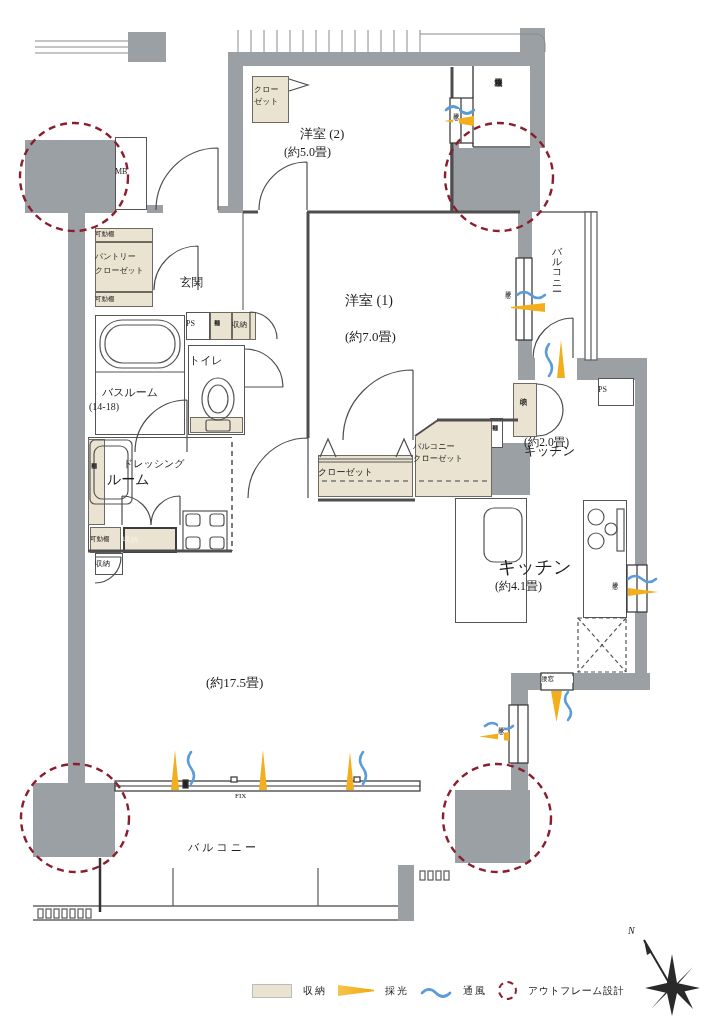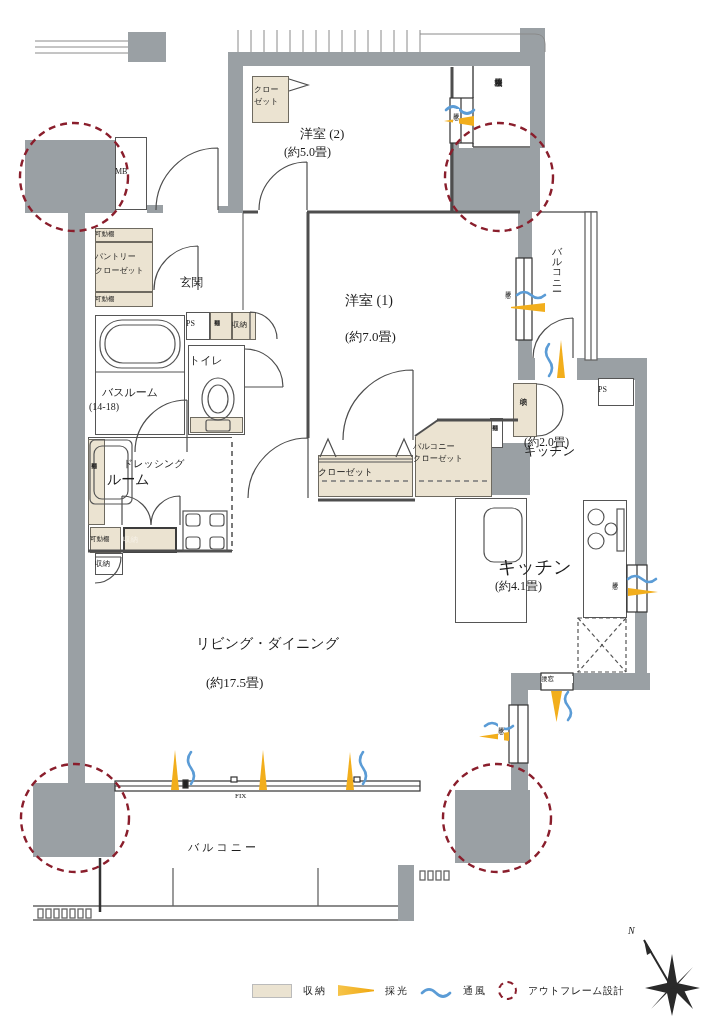--- a/index.html
+++ b/index.html
@@ -196,21 +196,20 @@
       <path d="M672,988 L693,967 L678,984 Z M672,988 L693,1009 L684,990 Z M672,988 L651,1009 L666,992 Z"></path>
       <path d="M672,988 L644,940" stroke="#2a2a2a" stroke-width="2" fill="none"></path>
       <polygon points="644,940 652,952 647,955"></polygon>
     </g>
   </svg>
 
   <div class="lbl" style="left:300px;top:127px;width:130px;font-size:13px">洋室 (2)</div>
   <div class="lbl" style="left:284px;top:146px;width:130px;font-size:12px">(約5.0畳)</div>
   <div class="lbl" style="left:345px;top:294px;width:130px;font-size:14px">洋室 (1)</div>
   <div class="lbl" style="left:345px;top:330px;width:130px;font-size:13px">(約7.0畳)</div>
-  <div class="lbl" style="left:196px;top:637px;width:200px;font-size:14px">リビング・ダイニング</div>
   <div class="lbl" style="left:206px;top:676px;width:180px;font-size:13px">(約17.5畳)</div>
   <div class="lbl" style="left:498px;top:558px;width:120px;font-size:18px">キッチン</div>
   <div class="lbl" style="left:495px;top:580px;width:125px;font-size:12px">(約4.1畳)</div>
   <div class="lbl" style="left:524px;top:445px;width:120px;font-size:12.5px">キッチン</div>
   <div class="lbl" style="left:524px;top:436px;width:120px;font-size:11.5px">(約2.0畳)</div>
   <div class="lbl" style="left:102px;top:387px;width:100px;font-size:11px">バスルーム</div>
   <div class="lbl" style="left:89px;top:402px;width:100px;font-size:10px">(14-18)</div>
   <div class="lbl" style="left:189px;top:355px;width:60px;font-size:11px">トイレ</div>
   <div class="lbl" style="left:180px;top:276px;width:60px;font-size:11.5px">玄関</div>
   <div class="lbl" style="left:123px;top:459px;width:120px;font-size:10px">ドレッシング</div>

